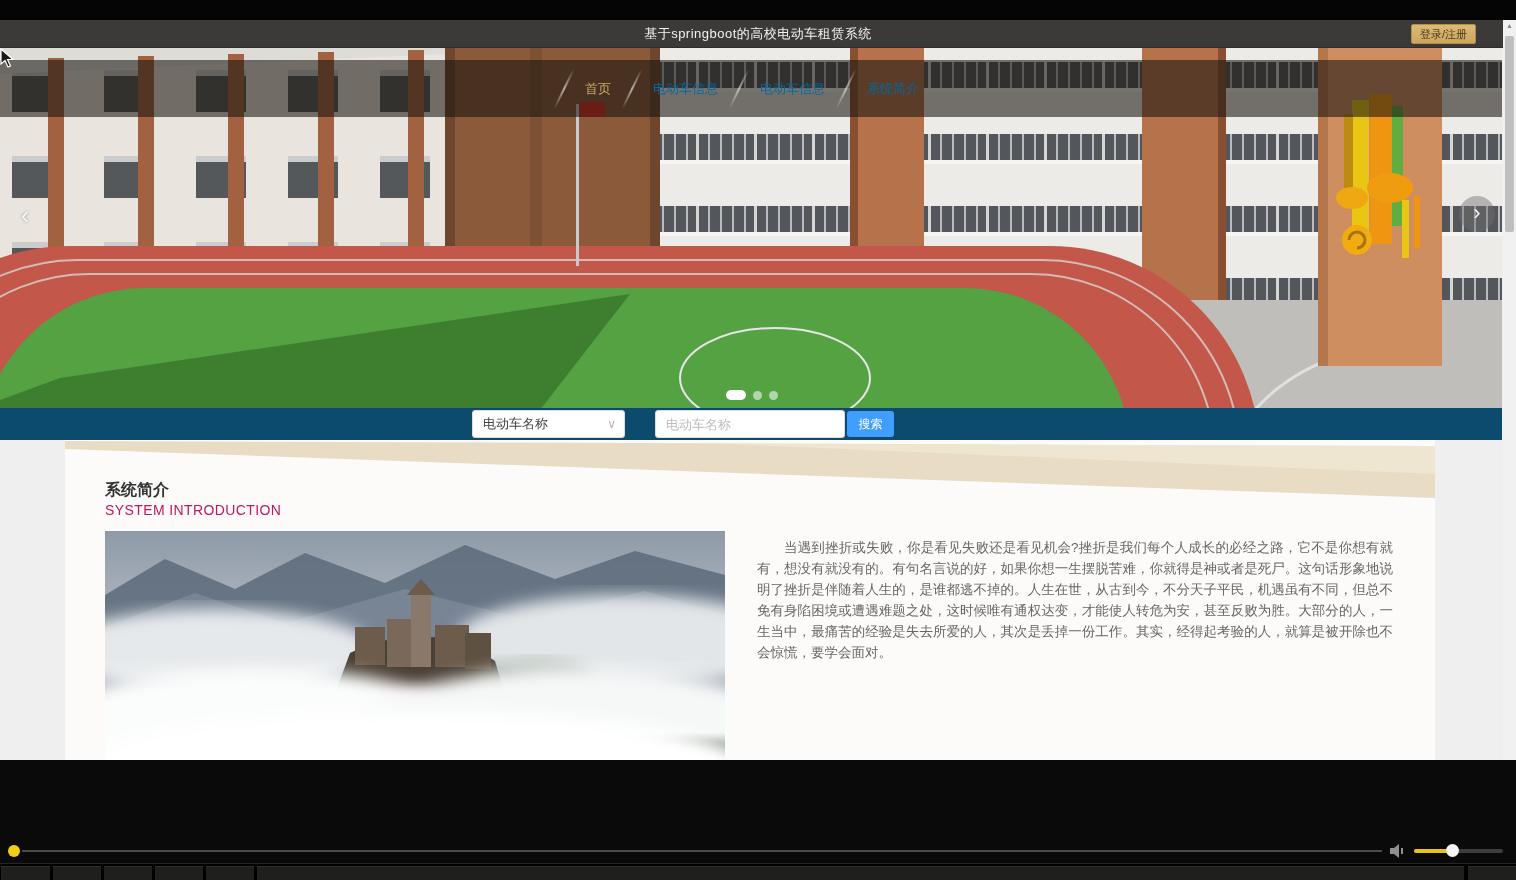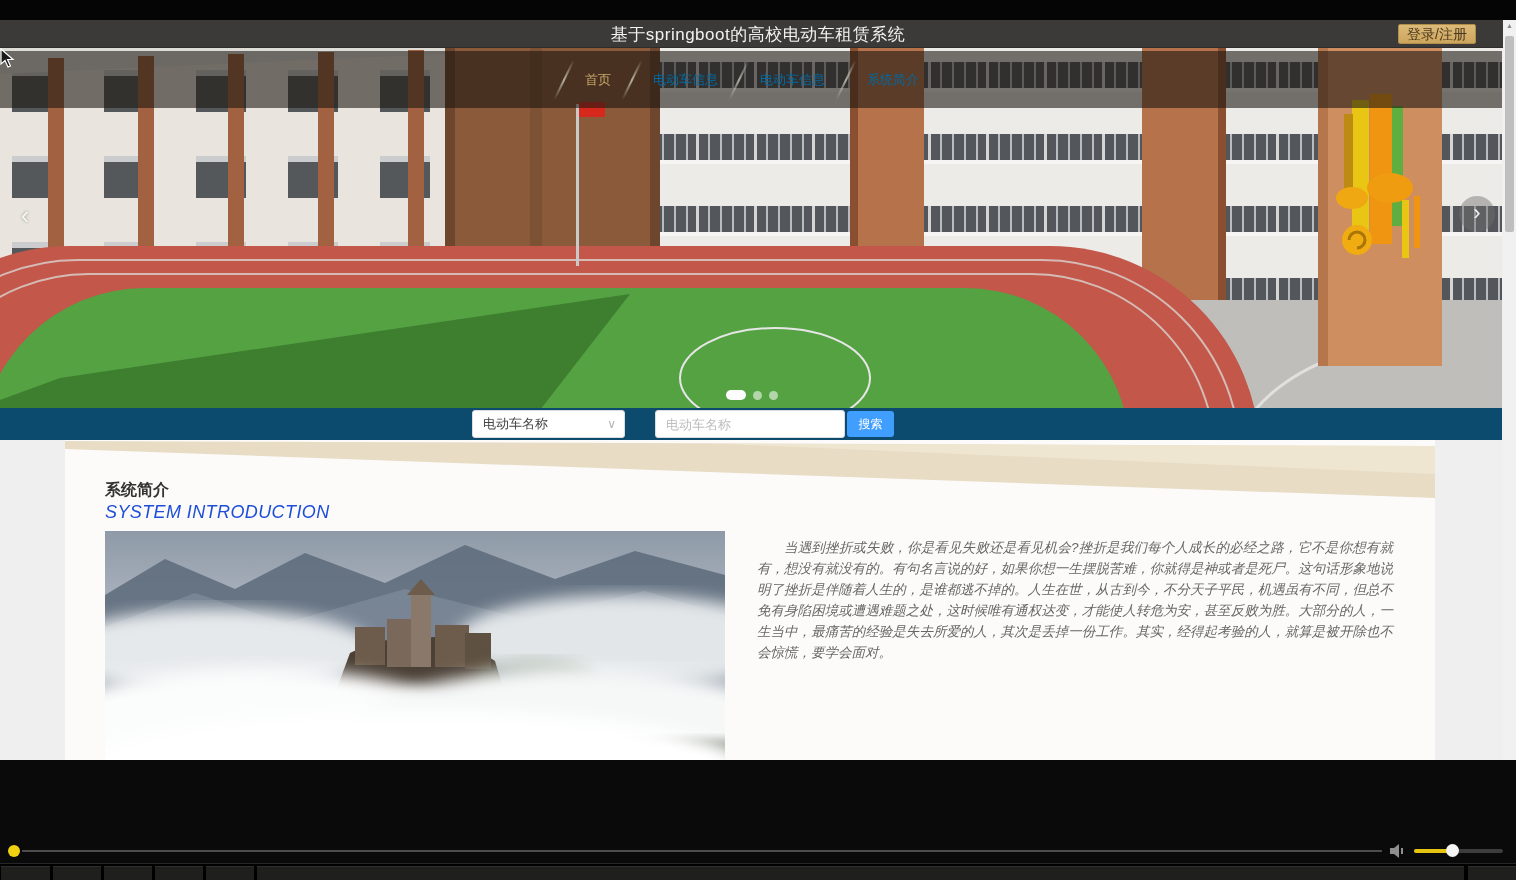--- a/index.html
+++ b/index.html
@@ -9,27 +9,27 @@
   
   .letterbox{position:absolute;left:0;width:1516px;background:#050505;}
   .lb-top{top:0;height:20px;}
   .lb-bottom{top:760px;height:120px;background:#0a0a0a;}
 
   
   .page{position:absolute;left:0;top:20px;width:1516px;height:740px;background:#efefef;overflow:hidden;}
 
   
   .site-header{position:absolute;left:0;top:0;width:1516px;height:28px;background:#3b3a38;border-bottom:1px solid #2e2d2b;}
-  .site-title{position:absolute;left:50%;top:50%;transform:translate(-50%,-50%);color:#f2f2f2;font-size:17px;white-space:nowrap;letter-spacing:.5px;}
-  .login-btn{position:absolute;right:40px;top:4px;height:20px;padding:0 8px;background:linear-gradient(#ddba79,#cda55d);border:1px solid #b08f4a;border-radius:2px;color:#4a3a1c;font-size:14px;line-height:18px;cursor:pointer;}
+  .site-title{position:absolute;left:50%;top:50%;transform:translate(-50%,-50%);color:#f2f2f2;font-size:13px;white-space:nowrap;letter-spacing:.5px;}
+  .login-btn{position:absolute;right:40px;top:4px;height:20px;padding:0 8px;background:linear-gradient(#ddba79,#cda55d);border:1px solid #b08f4a;border-radius:2px;color:#4a3a1c;font-size:11px;line-height:18px;cursor:pointer;}
 
   
   .hero{position:absolute;left:0;top:28px;width:1502px;height:360px;overflow:hidden;background:#cfcdc8;}
   .hero svg{position:absolute;left:0;top:0;}
-  .nav-overlay{position:absolute;left:0;top:3px;width:1502px;height:57px;background:rgba(26,21,15,.58);display:flex;align-items:center;justify-content:center;text-align:right;}
+  .nav-overlay{position:absolute;left:0;top:12px;width:1502px;height:57px;background:rgba(26,21,15,.58);display:flex;align-items:center;justify-content:center;text-align:right;}
   .nav-item{color:#0369a1;font-size:13px;padding:0 20px;white-space:nowrap;cursor:pointer;}
   .nav-item.active{color:#c9a86a;}
   .nav-slash{width:2px;height:44px;background:linear-gradient(rgba(215,215,200,0),rgba(215,215,200,.75),rgba(215,215,200,0));transform:rotate(26deg);}
   .carousel-prev{position:absolute;left:12px;top:150px;width:26px;height:36px;color:#f5f5f5;font-size:26px;line-height:34px;text-align:center;cursor:pointer;text-shadow:0 0 3px rgba(0,0,0,.4);}
   .carousel-next{position:absolute;left:1459px;top:148px;width:36px;height:36px;border-radius:50%;background:rgba(110,110,110,.45);color:#f0f0f0;font-size:22px;line-height:34px;text-align:center;cursor:pointer;}
   .dots{position:absolute;left:726px;top:342px;display:flex;align-items:center;gap:7px;}
   .dot{width:9px;height:9px;border-radius:50%;background:rgba(255,255,255,.55);cursor:pointer;}
   .dot.active{width:20px;height:10px;border-radius:6px;background:#fdfdfd;}
   .cursor{position:absolute;left:1015px;top:184px;width:16px;height:22px;}
 
@@ -39,23 +39,23 @@
   .sel-chevron{position:absolute;right:8px;top:0;color:#b5b5b5;font-size:12px;}
   .search-input{position:absolute;left:655px;top:2px;width:190px;height:28px;border:1px solid #dcdcdc;border-radius:3px;font-size:13px;color:#555;padding:0 10px;outline:none;}
   .search-input::placeholder{color:#bdbdbd;}
   .search-btn{position:absolute;left:847px;top:3px;width:47px;height:26px;background:#409eff;border:none;border-radius:3px;color:#fff;font-size:12px;cursor:pointer;}
 
   
   .page-body{position:absolute;left:0;top:420px;width:1502px;height:320px;background:#efefef;padding-left:24px;}
   .card{position:absolute;left:65px;top:0;width:1370px;height:320px;background:#fcfbfa;}
   .ribbon{position:absolute;left:0;top:0;width:1370px;height:60px;}
   .intro-title{position:absolute;left:40px;top:40px;font-size:16px;font-weight:bold;color:#333;}
-  .intro-subtitle{position:absolute;left:40px;top:62px;font-size:18px;color:#1d4ed8;letter-spacing:.4px;font-style:italic;}
+  .intro-subtitle{position:absolute;left:40px;top:62px;font-size:14px;color:#be185d;letter-spacing:.4px;}
   .intro-photo{position:absolute;left:40px;top:91px;width:620px;height:229px;overflow:hidden;background:#cfd3d8;}
-  .intro-text{position:absolute;left:692px;top:97px;width:636px;font-size:13.5px;line-height:21px;color:#666;text-align:justify;text-indent:2em;font-style:italic;}
+  .intro-text{position:absolute;left:692px;top:97px;width:636px;font-size:13.5px;line-height:21px;color:#666;text-align:justify;text-indent:2em;}
 
   
   .scrollbar{position:absolute;left:1503px;top:0;width:13px;height:740px;background:#f1f1f1;}
   .scroll-arrow{position:absolute;left:0;top:2px;width:13px;text-align:center;font-size:7px;color:#8a8a8a;}
   .scroll-thumb{position:absolute;left:2px;top:16px;width:9px;height:196px;background:#bfbfbf;border-radius:2px;cursor:pointer;}
 
   
   .progress-track{position:absolute;left:22px;top:90px;width:1360px;height:2px;background:#4c4c4c;cursor:pointer;}
   .progress-handle{position:absolute;left:8px;top:85px;width:12px;height:12px;border-radius:50%;background:#efd012;cursor:pointer;}
   .speaker{position:absolute;left:1390px;top:83px;width:17px;height:16px;cursor:pointer;}

